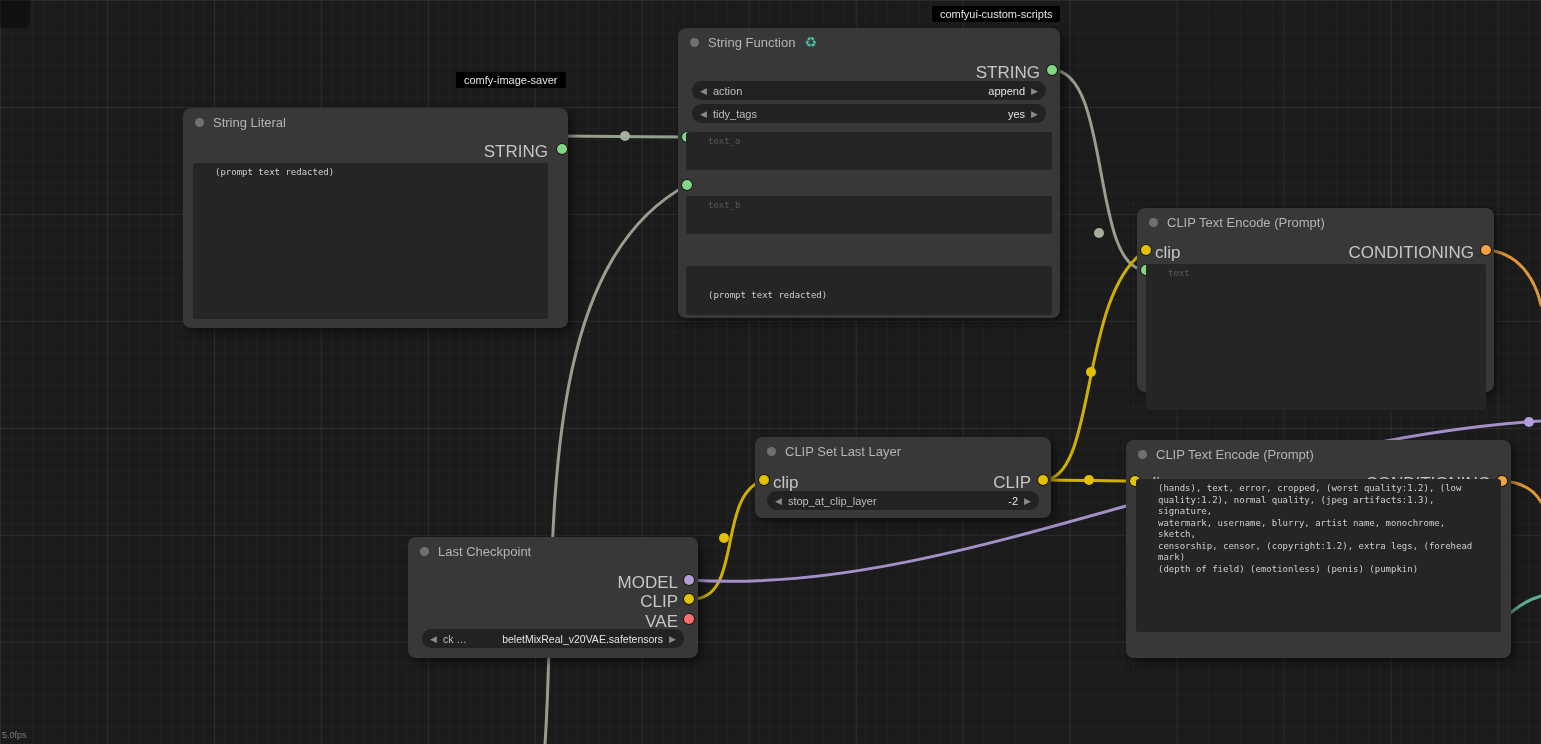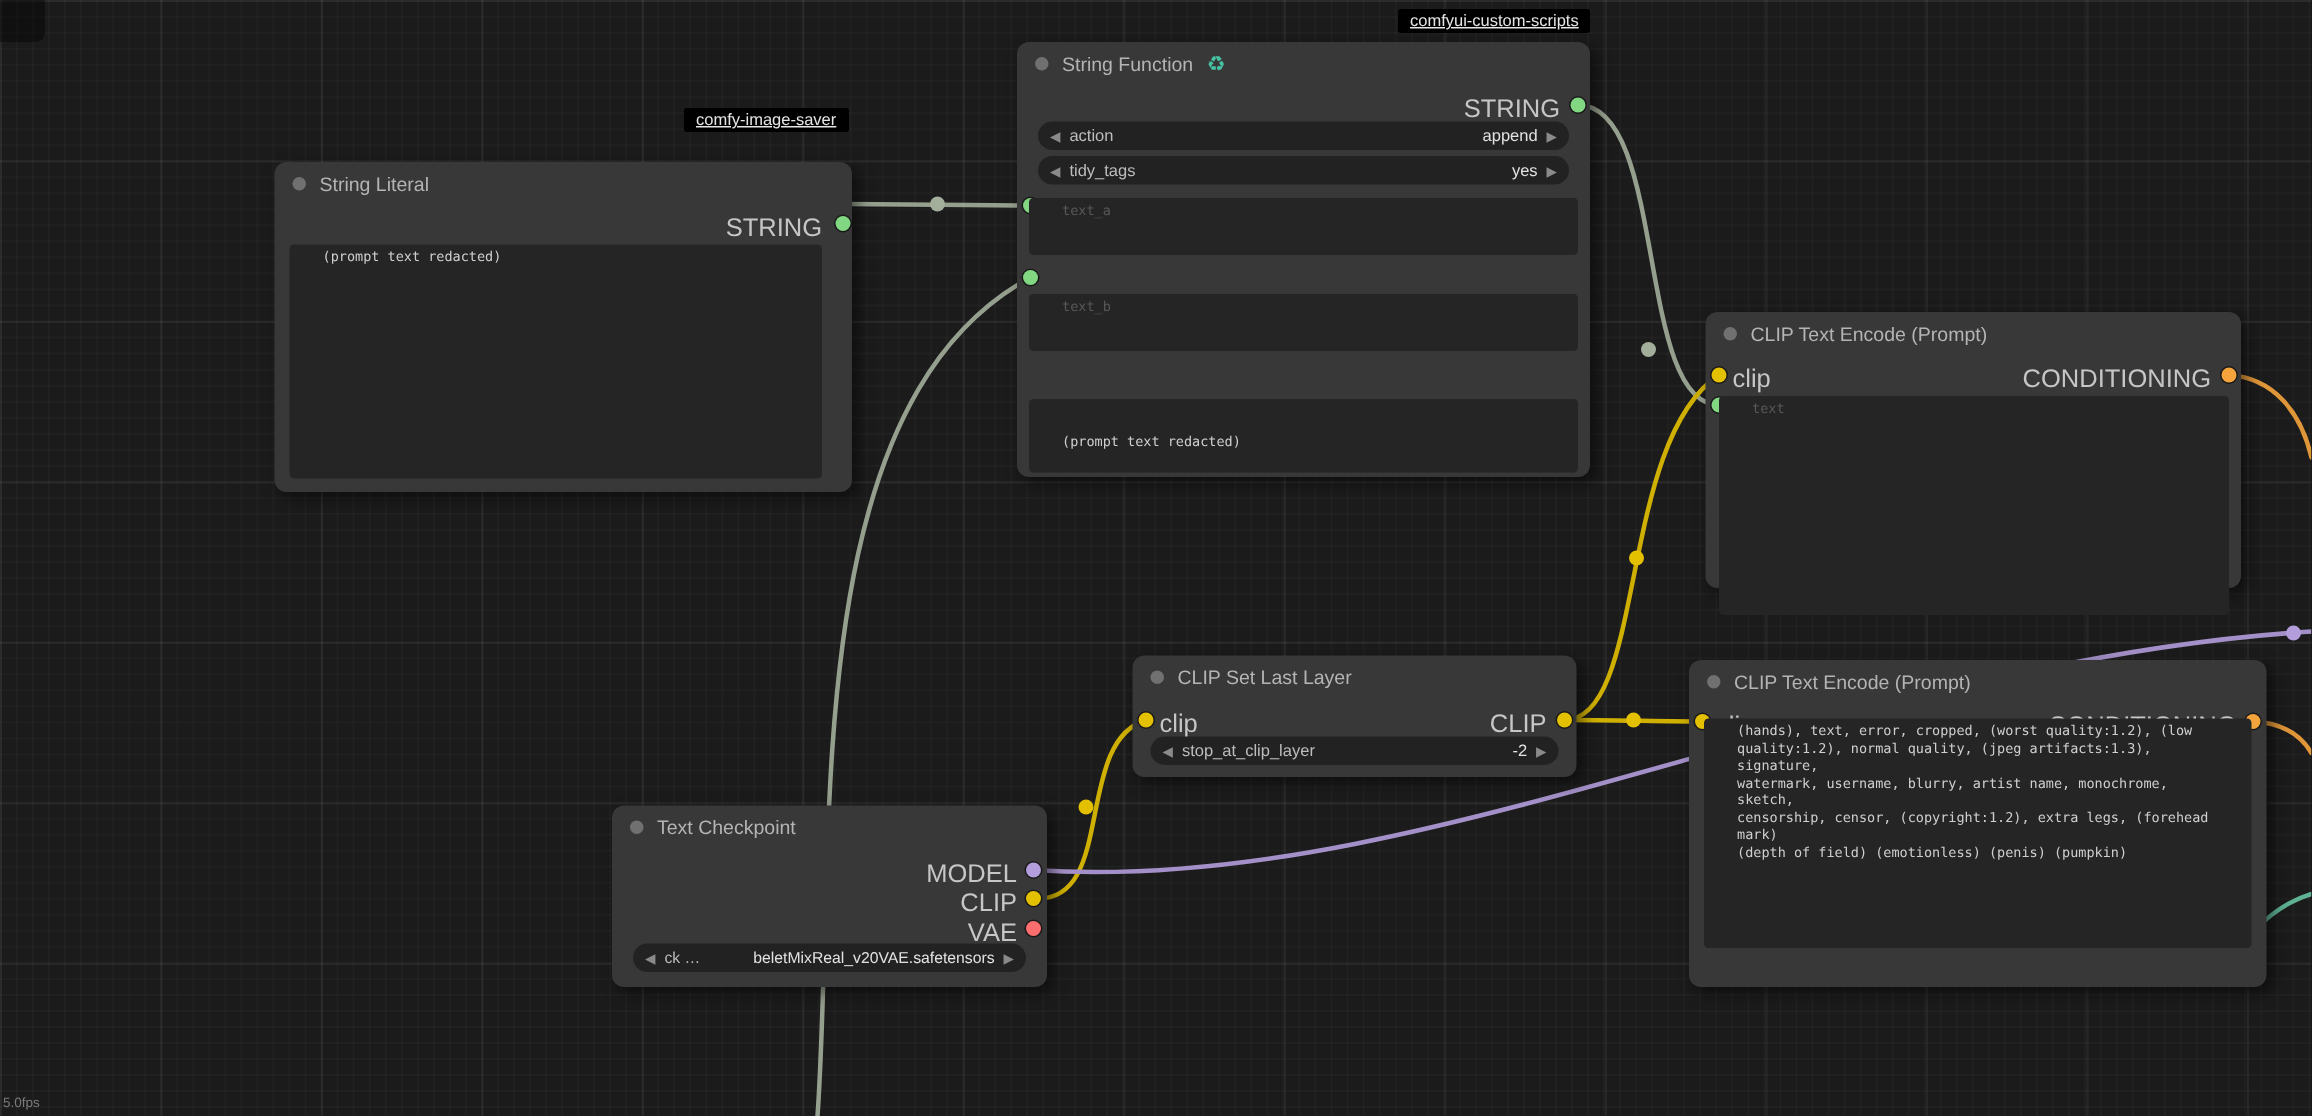--- a/index.html
+++ b/index.html
@@ -31,21 +31,21 @@
   }
   .warrow{color:#8a8a8a;font-size:9px;flex:none;}
   .wlabel{color:#bdbdbd;}
   .wvalue{margin-left:auto;color:#e2e2e2;}
   .textbox{
     position:absolute;background:#252525;border-radius:3px;overflow:hidden;
     color:#cfcfcf;font-family:"DejaVu Sans Mono",monospace;font-size:9px;line-height:11.5px;
     padding:4px 22px;white-space:pre-wrap;box-sizing:border-box;
   }
   .placeholder{color:#585858;}
-  .badge{position:absolute;background:#000;color:#e6e6e6;font-size:11px;padding:2px 8px;border-radius:2px;white-space:nowrap;text-decoration:underline;}
+  .badge{position:absolute;background:#000;color:#e6e6e6;font-size:11px;padding:2px 8px;border-radius:2px;white-space:nowrap;}
   #fps{position:absolute;left:2px;top:730px;color:#7a7a7a;font-size:9px;}
   .teal{color:#45c4a4;font-size:14px;}
 </style>
 </head>
 <body>
 
 <div id="canvas">
 
   <svg class="wires" width="1541" height="744">
     <g fill="none" stroke-width="3" stroke-linecap="round" opacity="0.9">
@@ -143,21 +143,21 @@
       <span class="warrow">◀</span>
       <span class="wlabel">stop_at_clip_layer</span>
       <span class="wvalue">-2</span>
       <span class="warrow">▶</span>
     </div>
   </div>
 
   <div class="node" style="left:408px;top:537px;width:290px;height:121px">
     <div class="node-header">
       <span class="collapse-dot"></span>
-      <span class="node-title">Text Checkpoint</span>
+      <span class="node-title">Last Checkpoint</span>
     </div>
     <span class="slot-label" style="right:20px;top:36px">MODEL</span>
     <span class="slot-dot" style="left:276px;top:38px;background:#b39ddb"></span>
     <span class="slot-label" style="right:20px;top:55px">CLIP</span>
     <span class="slot-dot" style="left:276px;top:57px;background:#e3c000"></span>
     <span class="slot-label" style="right:20px;top:75px">VAE</span>
     <span class="slot-dot" style="left:276px;top:77px;background:#ff6e6e"></span>
     <div class="widget" style="left:14px;top:92px;width:246px;font-size:10.5px">
       <span class="warrow">◀</span>
       <span class="wlabel">ck …</span>

